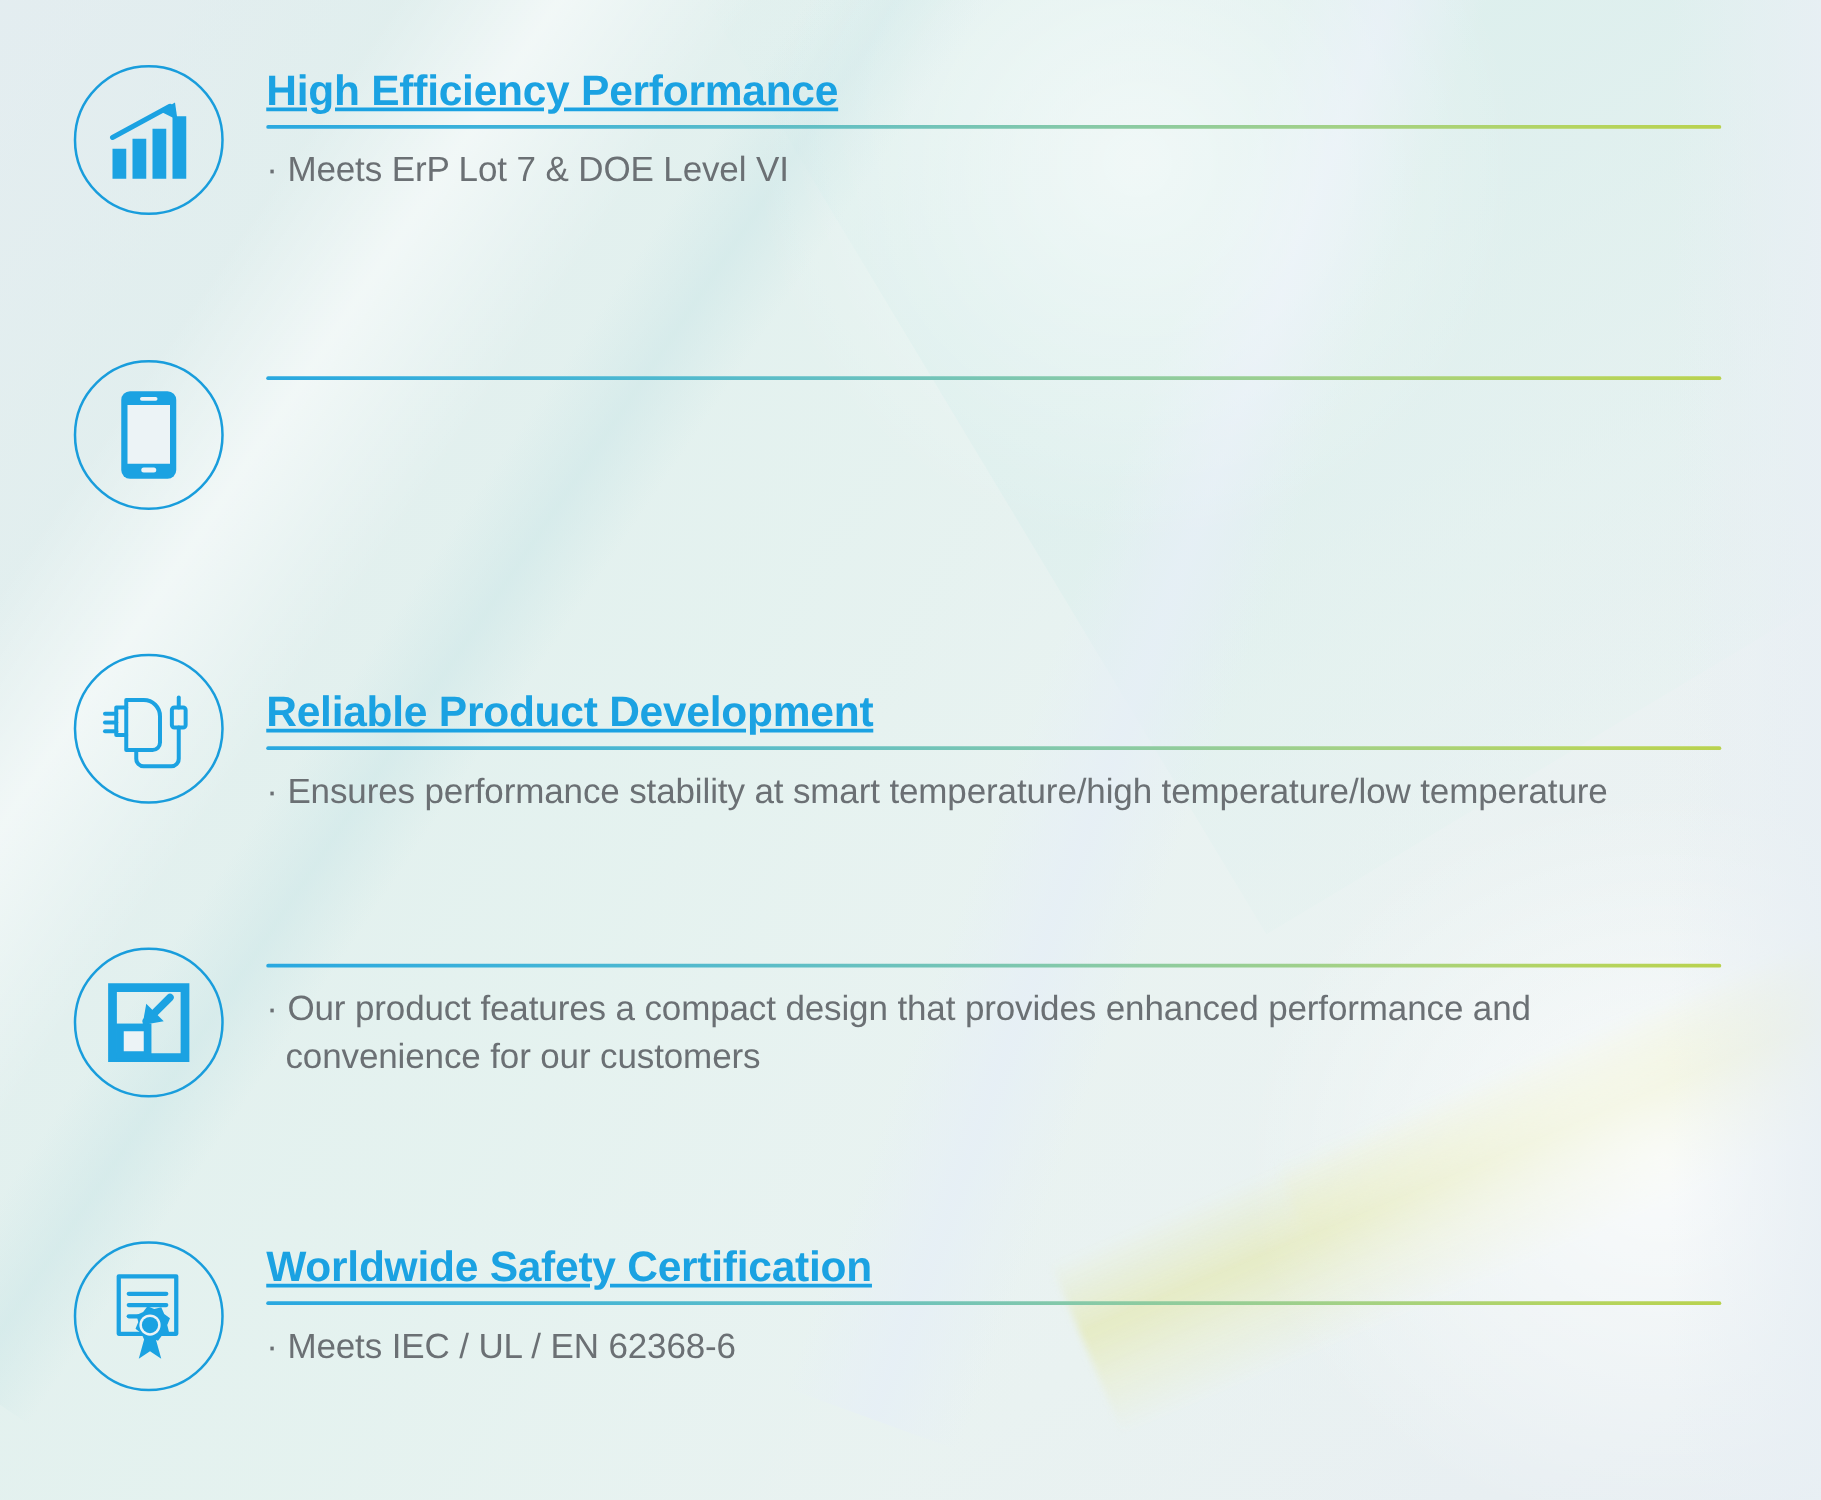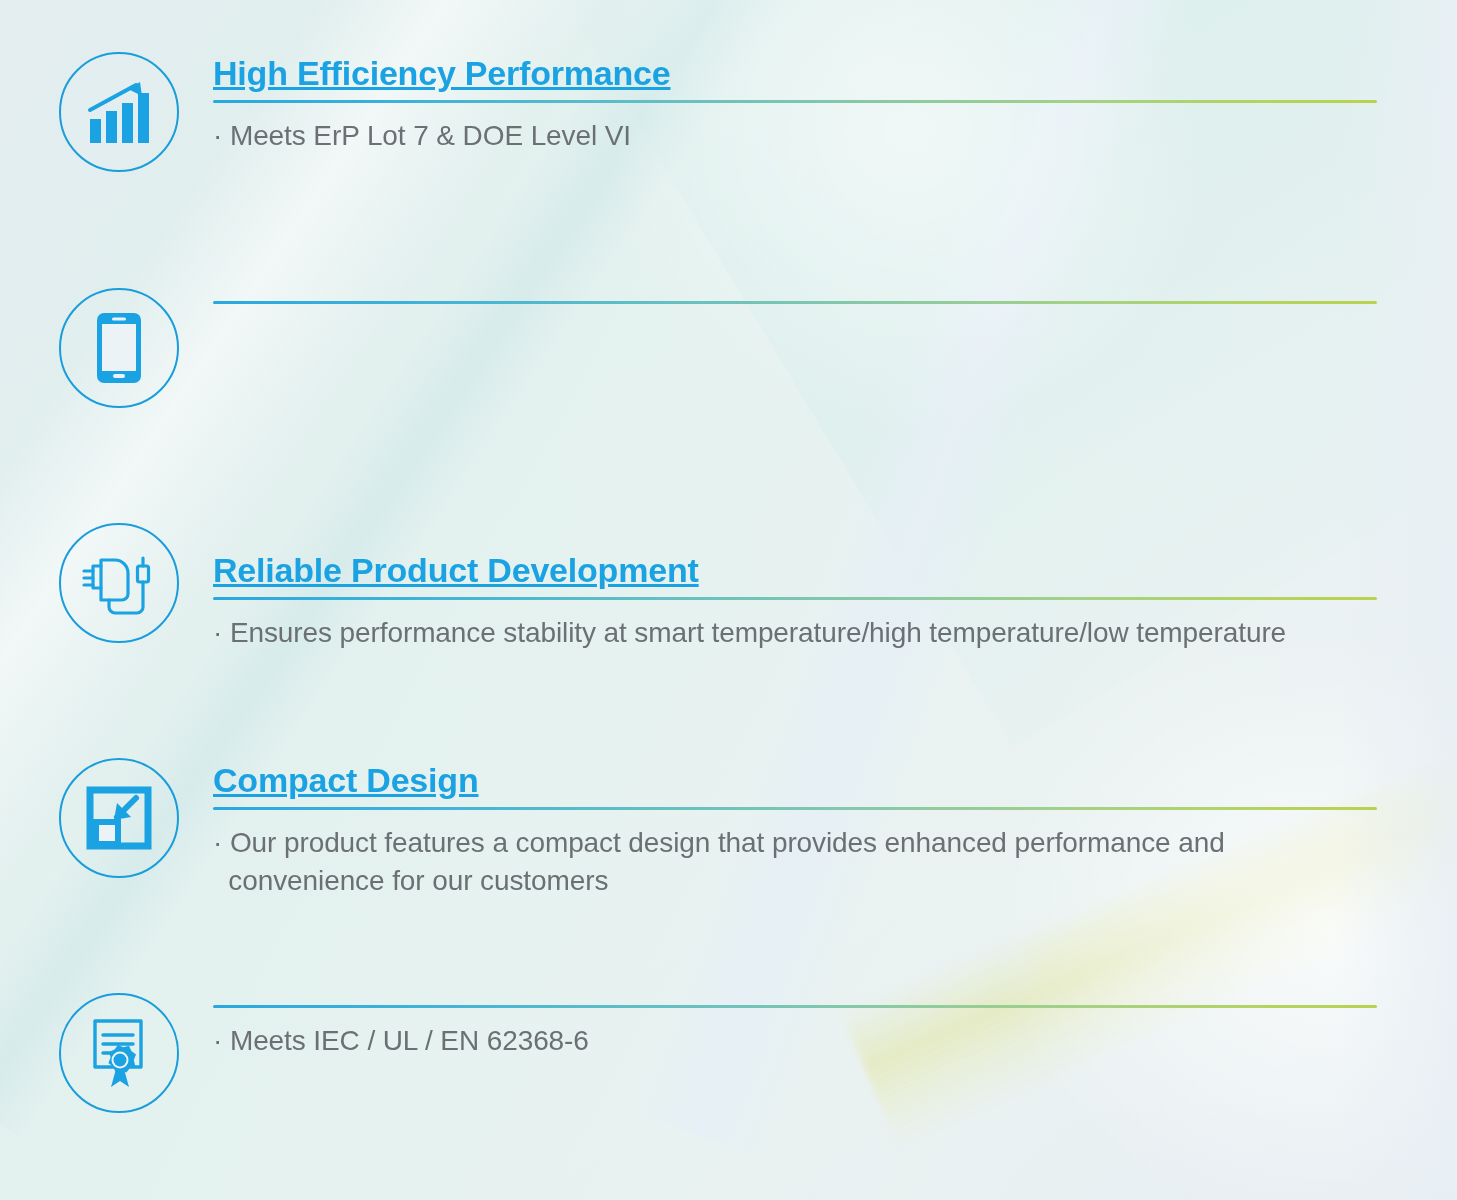--- a/index.html
+++ b/index.html
@@ -295,21 +295,20 @@
 
             <rect x="8" y="34" width="26" height="26" fill="#ecf3f6"></rect>
             <path d="M10 36 H32 V58 H10 Z" fill="none" stroke="#1ba2e2" stroke-width="6"></path>
 
             <path d="M50 12 L31 31" stroke="#1ba2e2" stroke-width="6" stroke-linecap="round"></path>
             <path d="M28 34 L31 17 L45 31 Z" fill="#1ba2e2"></path>
           </svg>
         </div>
       </div>
       <div class="text-col" style="top:4px;">
-        <div class="feat-title">Compact Design</div>
         <div class="rule"></div>
         <div class="bullets">
           <div class="bullet">· Our product features a compact design that provides enhanced performance and
   convenience for our customers</div>
         </div>
       </div>
     </div>
 
     <div class="feature" style="top:993px;">
       <div class="icon-wrap">
@@ -323,20 +322,21 @@
 
             <path d="M31 52 L26 70 L35 64 L44 70 L39 52 Z" fill="#1ba2e2"></path>
 
             <path d="M35 28 l5.4 2.2 5.6 -1.4 2.4 5.3 4.6 3.5 -2.2 5.4 1.4 5.6 -5.3 2.4 -3.5 4.6 -5.4 -2.2 -5.6 1.4 -2.4 -5.3 -4.6 -3.5 2.2 -5.4 -1.4 -5.6 5.3 -2.4 z" fill="#1ba2e2" transform="translate(-2,0)"></path>
             <circle cx="35" cy="43" r="8.5" fill="#ecf3f6"></circle>
             <circle cx="35" cy="43" r="6.5" fill="#1ba2e2"></circle>
           </svg>
         </div>
       </div>
       <div class="text-col" style="top:3px;">
+        <div class="feat-title">Worldwide Safety Certification</div>
         <div class="rule"></div>
         <div class="bullets">
           <div class="bullet">· Meets IEC / UL / EN 62368-6</div>
         </div>
       </div>
     </div>
 
   </div>
 </div>
 

